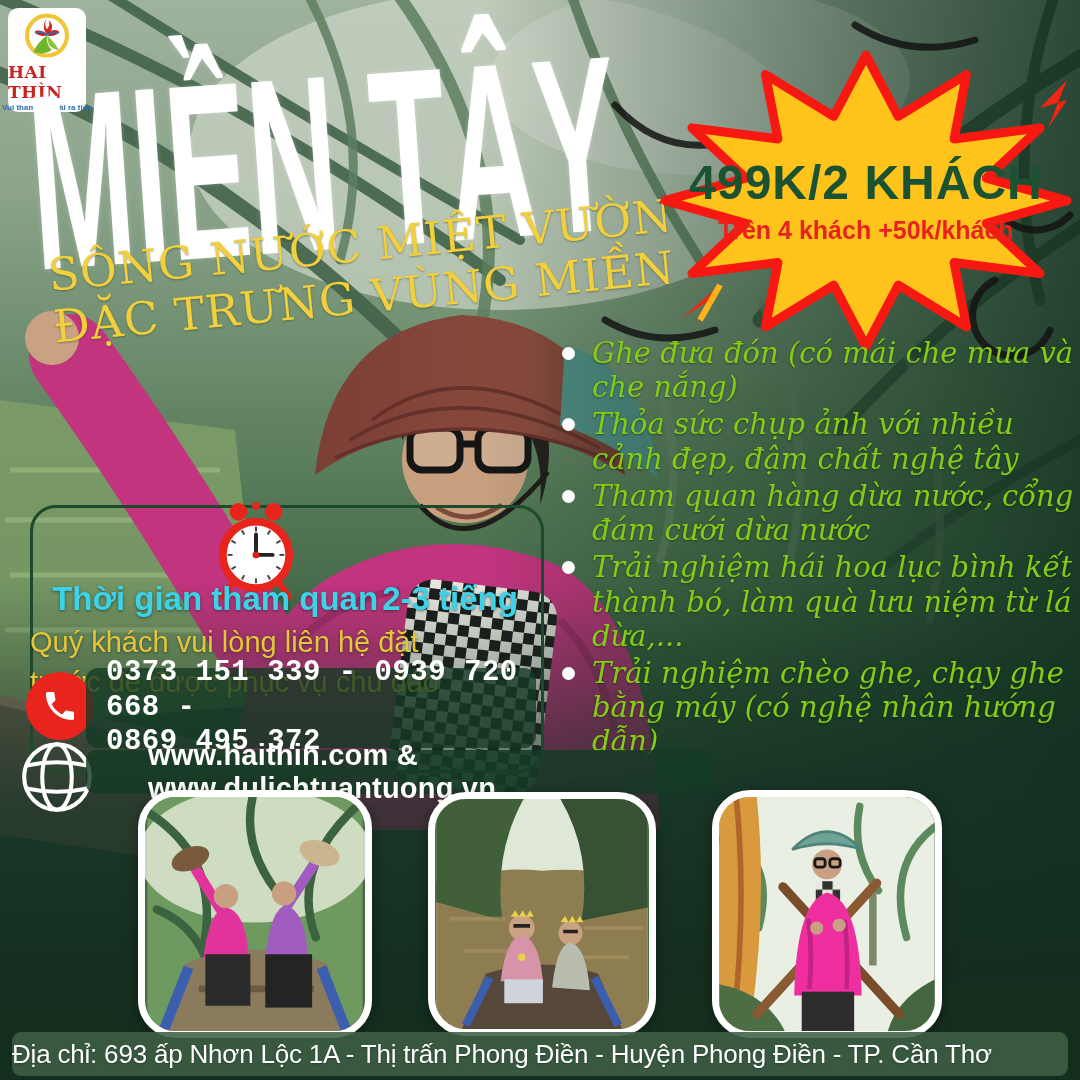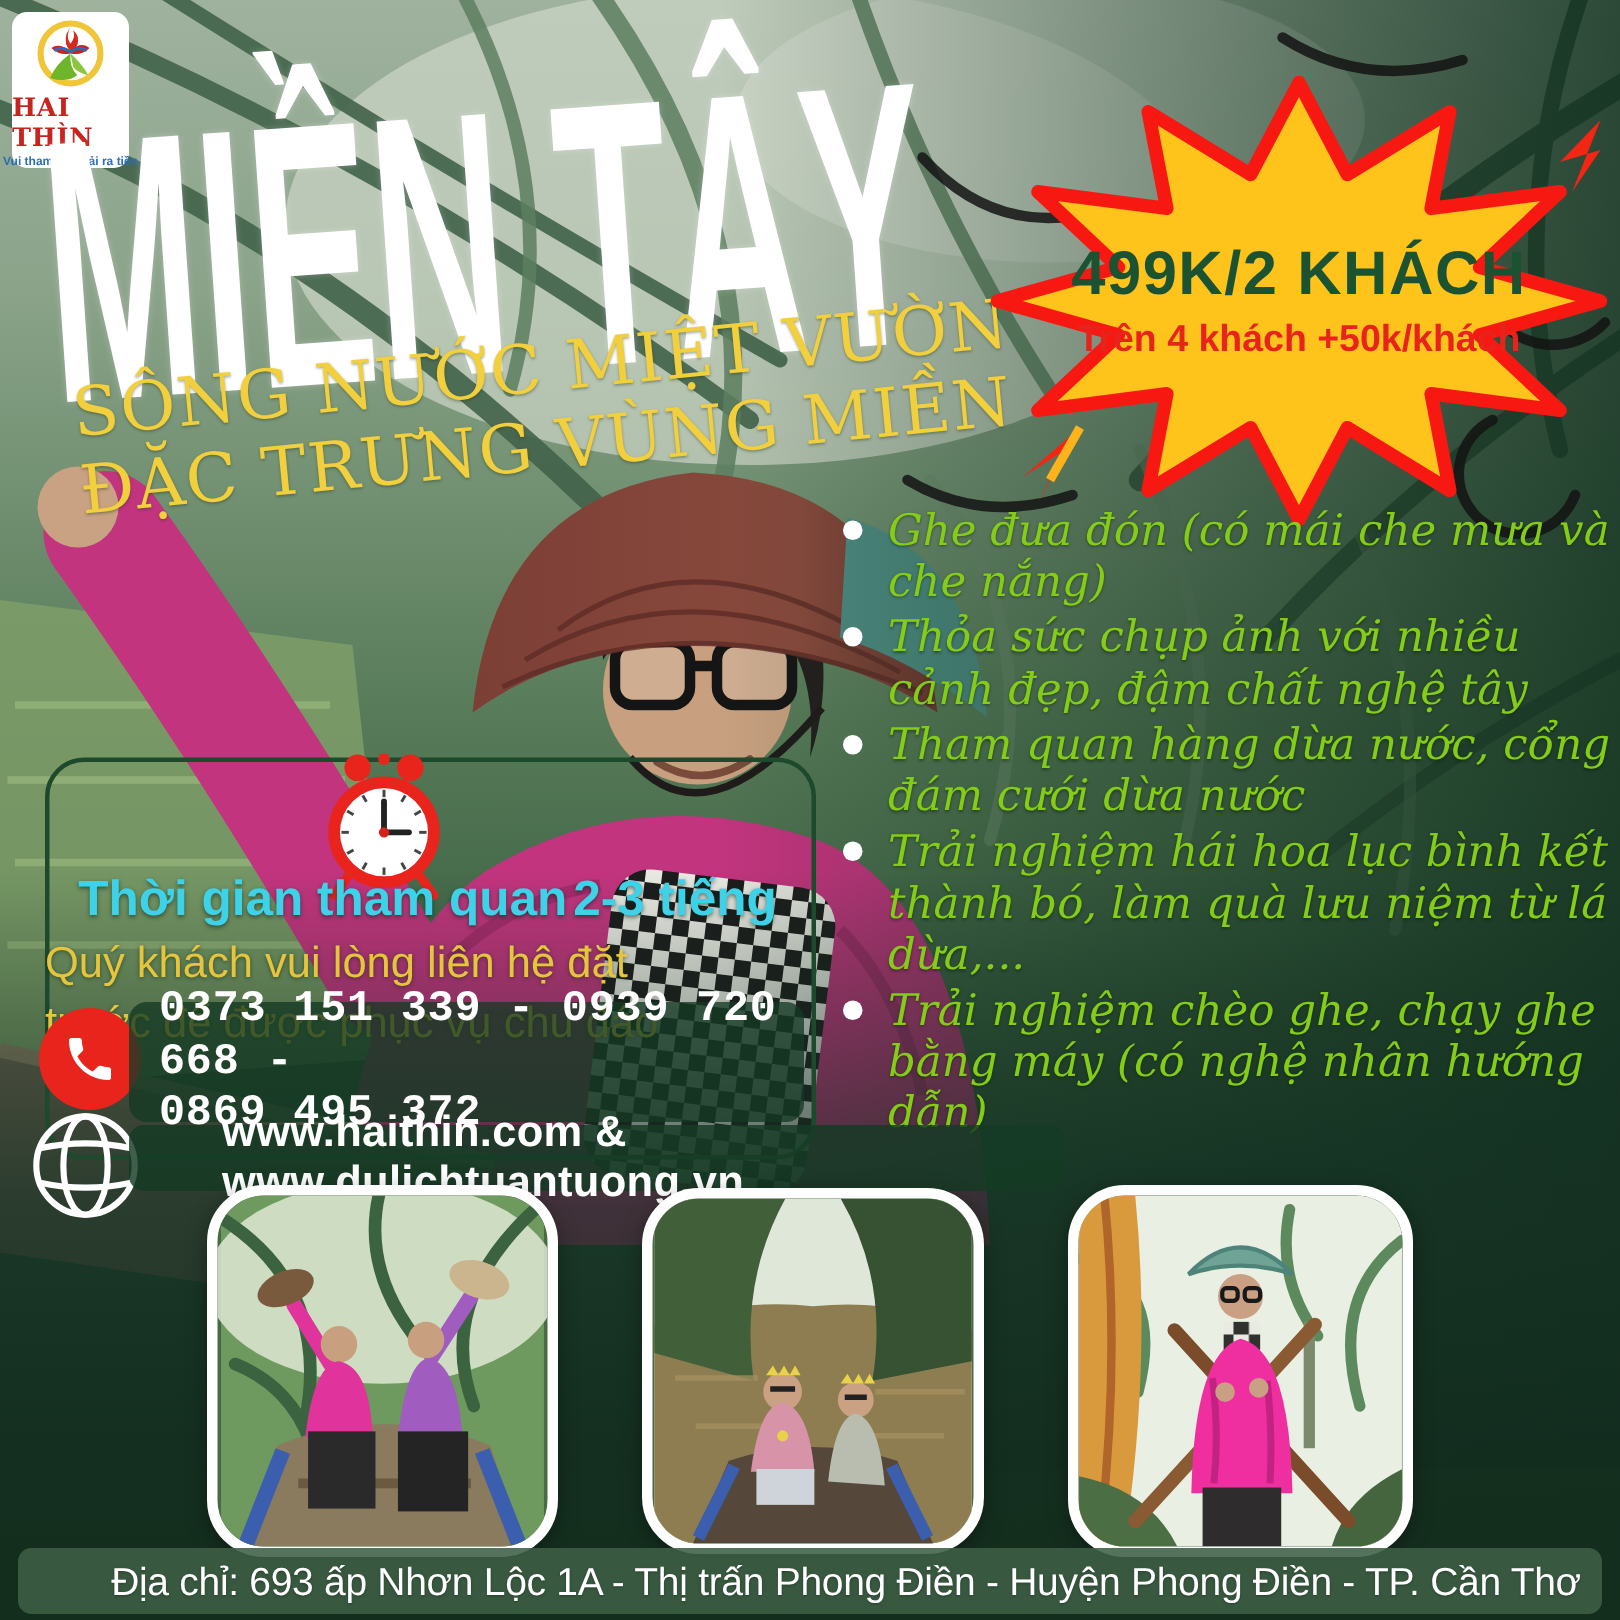--- a/index.html
+++ b/index.html
@@ -34,21 +34,21 @@
     font-family:"DejaVu Serif",serif;color:#f2cf3c;font-size:45px;line-height:1.16;
     letter-spacing:1px;text-shadow:0 1px 2px rgba(40,60,30,.45);white-space:nowrap;
   }
 
   
   .badge{position:absolute;left:660px;top:50px;width:412px;height:300px;}
   .badge-text{
     position:absolute;inset:0;display:flex;flex-direction:column;align-items:center;
     justify-content:center;gap:6px;text-align:center;
   }
-  .badge-main{font-size:41px;font-weight:bold;color:#1b5232;letter-spacing:1px;}
+  .badge-main{font-size:48px;font-weight:bold;color:#1b5232;letter-spacing:1px;}
   .badge-note{font-size:25px;font-weight:bold;color:#e8231c;}
 
   
   .features{
     position:absolute;left:560px;top:336px;width:516px;margin:0;padding:0;list-style:none;
     font-family:"DejaVu Serif",serif;font-style:italic;font-size:29px;line-height:1.18;
     color:#84cc16;text-shadow:0 1px 2px rgba(10,30,15,.5);
   }
   .features li{display:flex;margin-bottom:3px;}
   .bullet-dot{flex:0 0 13px;width:13px;height:13px;border-radius:50%;background:#fff;margin:11px 17px 0 2px;}
@@ -91,21 +91,21 @@
   }
   .photo svg{width:100%;height:100%;}
   .photo1{left:138px;top:790px;width:220px;height:234px;}
   .photo2{left:428px;top:792px;width:214px;height:230px;}
   .photo3{left:712px;top:790px;width:216px;height:234px;}
 
   
   .address-bar{
     position:absolute;left:12px;right:12px;bottom:4px;height:44px;
     background:rgba(62,96,70,.88);border-radius:9px;
-    display:flex;align-items:center;justify-content:center;padding-left:48px;
+    display:flex;align-items:center;
   }
   .address-text{font-size:26px;color:#fff;letter-spacing:-.2px;text-shadow:0 1px 2px rgba(0,0,0,.3);white-space:nowrap;}
 
   .decor{position:absolute;left:570px;top:0;width:510px;height:370px;pointer-events:none;}
 </style>
 </head>
 <body>
 
 <div class="poster">
 

